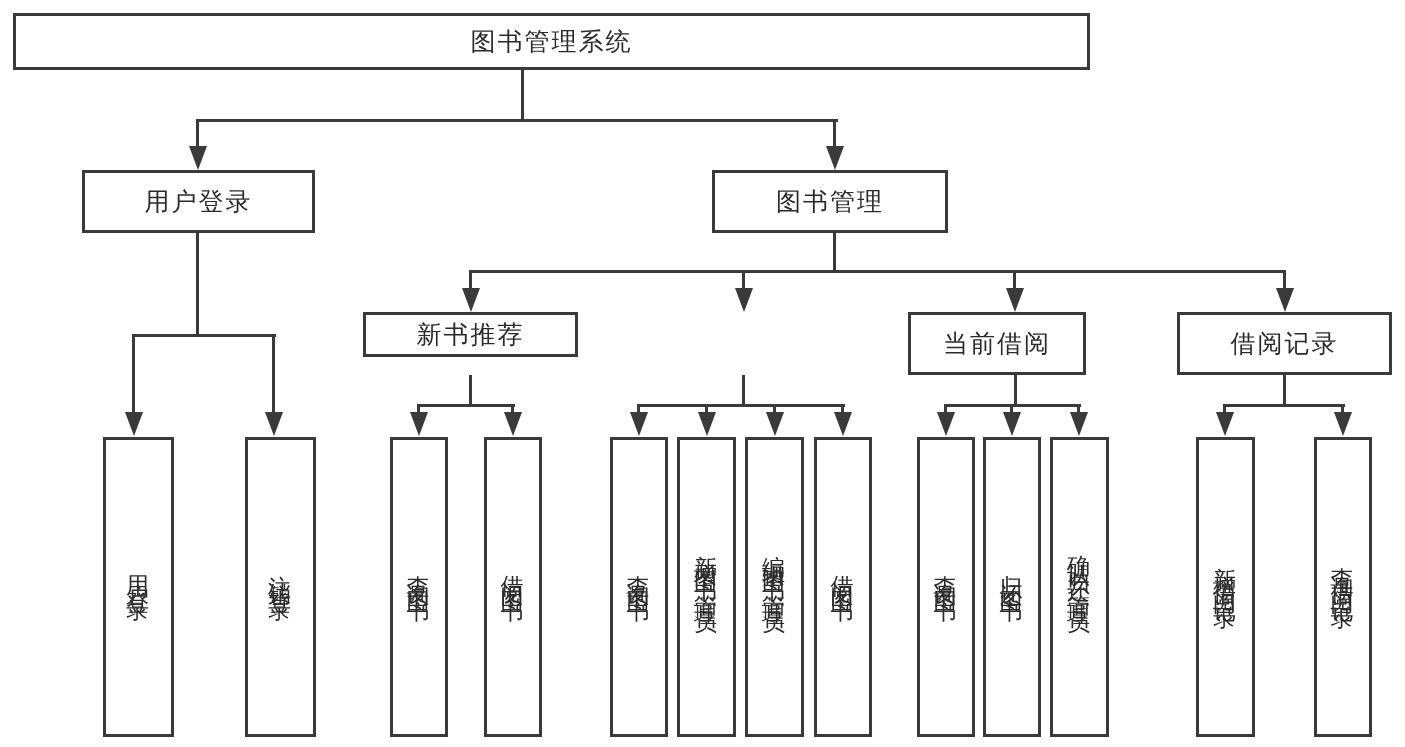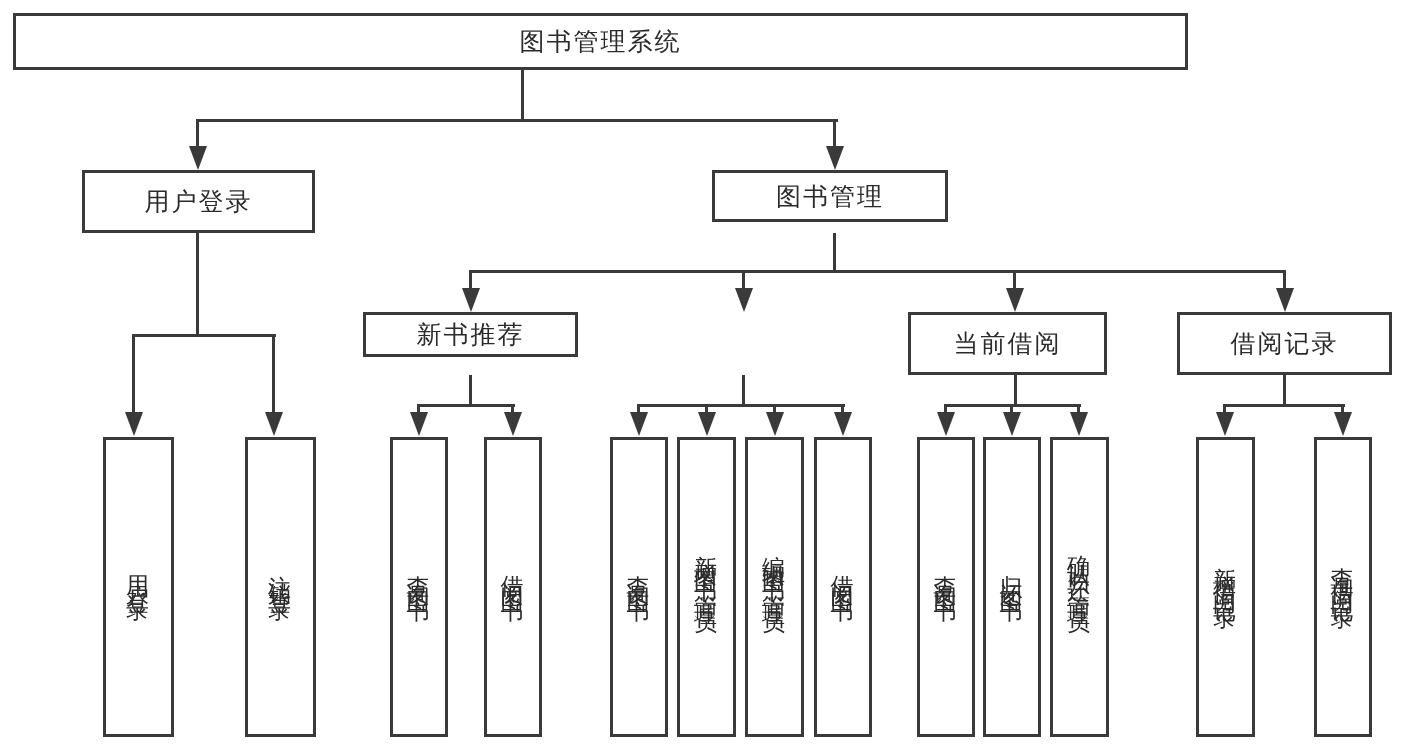--- a/index.html
+++ b/index.html
@@ -36,52 +36,52 @@
   .watermark{
     position:absolute;right:6px;bottom:4px;
     font-size:19px;color:var(--wm);letter-spacing:1px;white-space:nowrap;
   }
 </style>
 </head>
 <body>
 
 <div id="canvas">
 
-  <div class="box" style="left:13px;top:13px;width:1175px;height:57px">图书管理系统</div>
+  <div class="box" style="left:13px;top:13px;width:1077px;height:57px">图书管理系统</div>
 
   <div class="vl" style="left:521px;top:70px;height:51px"></div>
   <div class="hl" style="left:196px;top:119px;width:642px"></div>
   <div class="vl" style="left:196px;top:119px;height:30px"></div>
   <div class="arr" style="left:189px;top:146px"></div>
   <div class="vl" style="left:833px;top:119px;height:30px"></div>
   <div class="arr" style="left:826px;top:146px"></div>
 
   <div class="box" style="left:82px;top:170px;width:233px;height:63px">用户登录</div>
-  <div class="box" style="left:712px;top:170px;width:236px;height:52px">图书管理</div>
+  <div class="box" style="left:712px;top:170px;width:236px;height:63px">图书管理</div>
 
   <div class="vl" style="left:196px;top:233px;height:103px"></div>
   <div class="hl" style="left:132px;top:334px;width:144px"></div>
   <div class="vl" style="left:132px;top:334px;height:80px"></div>
   <div class="arr" style="left:125px;top:412px"></div>
   <div class="vl" style="left:272px;top:334px;height:80px"></div>
   <div class="arr" style="left:265px;top:412px"></div>
 
   <div class="vl" style="left:833px;top:233px;height:40px"></div>
   <div class="hl" style="left:470px;top:270px;width:816px"></div>
   <div class="vl" style="left:469px;top:270px;height:21px"></div>
   <div class="arr" style="left:462px;top:288px"></div>
   <div class="vl" style="left:742px;top:270px;height:21px"></div>
   <div class="arr" style="left:735px;top:288px"></div>
   <div class="vl" style="left:1013px;top:270px;height:21px"></div>
   <div class="arr" style="left:1006px;top:288px"></div>
   <div class="vl" style="left:1283px;top:270px;height:21px"></div>
   <div class="arr" style="left:1276px;top:288px"></div>
 
   <div class="box" style="left:363px;top:312px;width:215px;height:45px">新书推荐</div>
-  <div class="box" style="left:908px;top:312px;width:199px;height:63px">当前借阅</div>
+  <div class="box" style="left:908px;top:312px;width:178px;height:63px">当前借阅</div>
   <div class="box" style="left:1177px;top:312px;width:215px;height:63px">借阅记录</div>
 
   <div class="vl" style="left:469px;top:375px;height:32px"></div>
   <div class="hl" style="left:418px;top:404px;width:97px"></div>
   <div class="vl" style="left:417px;top:404px;height:11px"></div>
   <div class="arr" style="left:410px;top:412px"></div>
   <div class="vl" style="left:511px;top:404px;height:11px"></div>
   <div class="arr" style="left:504px;top:412px"></div>
 
   <div class="vl" style="left:742px;top:375px;height:32px"></div>

